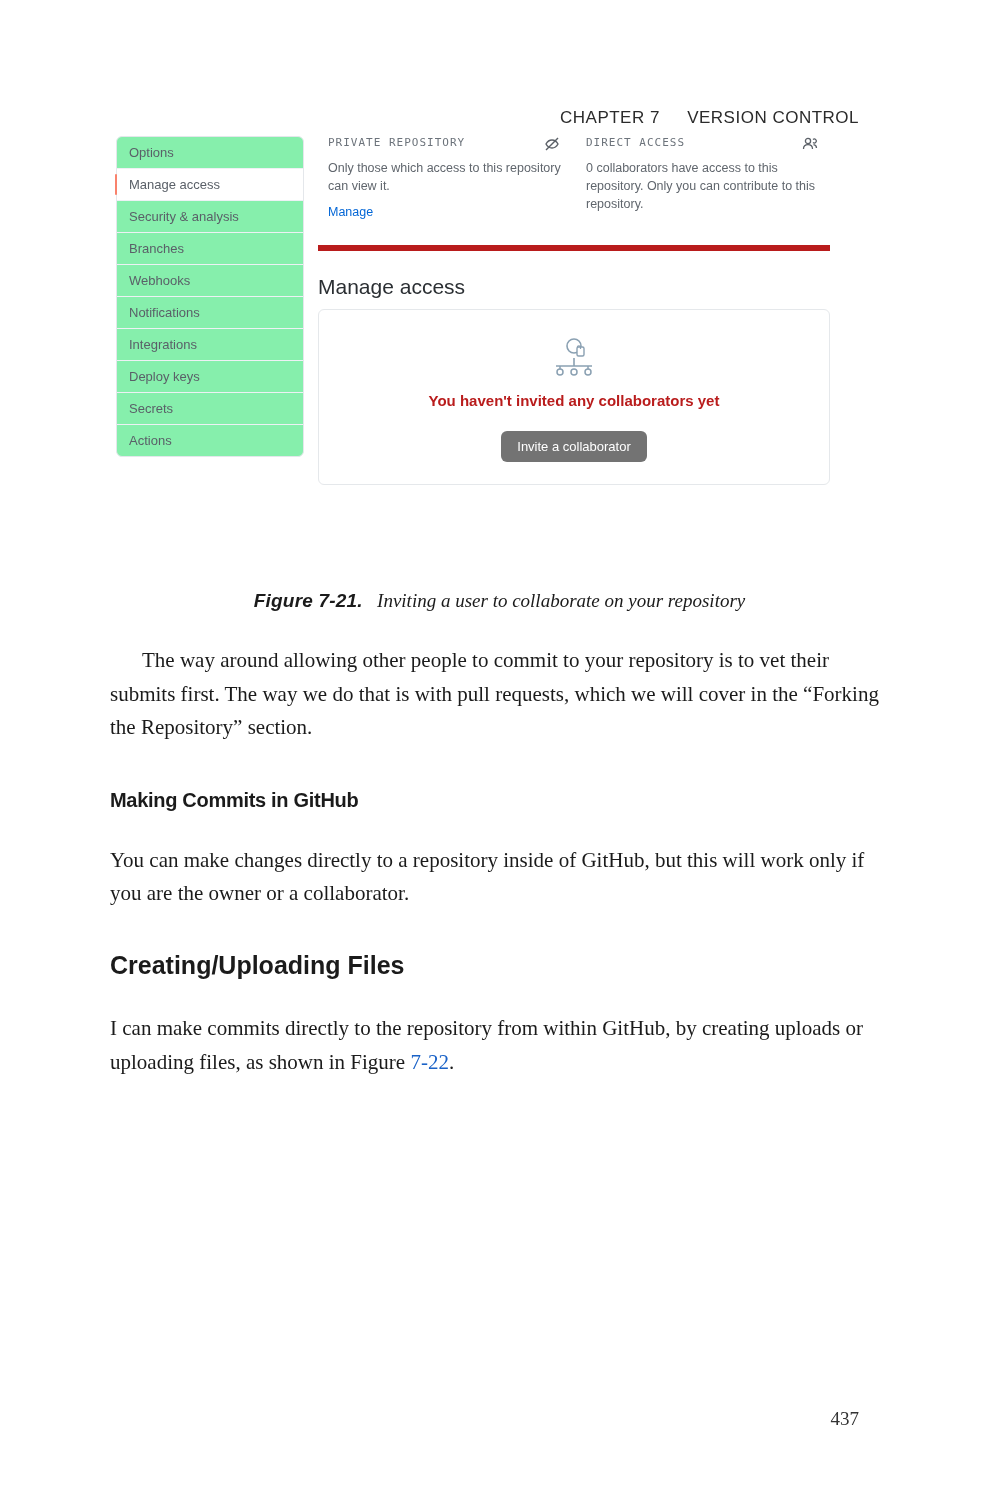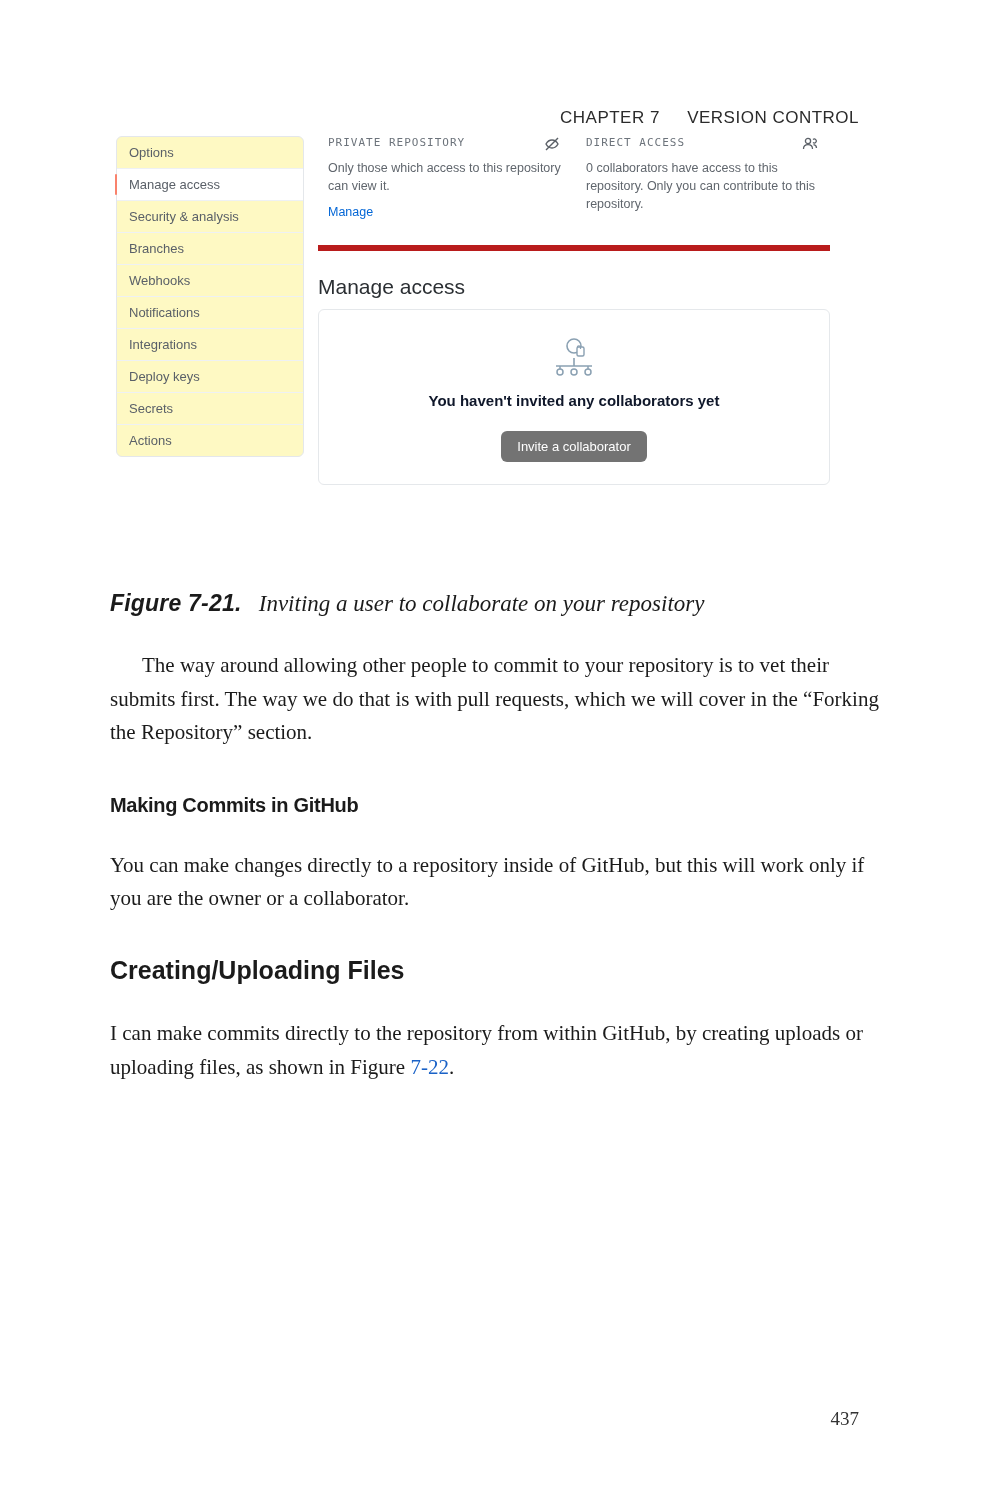--- a/index.html
+++ b/index.html
@@ -36,21 +36,21 @@
     font-family: -apple-system, "Segoe UI", Helvetica, Arial, sans-serif;
     color: #555;
   }
   .ss-sidebar {
     position: absolute;
     left: 6px;
     top: 0;
     width: 186px;
     border: 1px solid #e4e7eb;
     border-radius: 6px;
-    background: #fef9c3;
+    background: #86efac;
     font-size: 13px;
   }
   .ss-side-item {
     padding: 8px 12px;
     border-bottom: 1px solid #eef1f4;
     color: #5a6068;
     cursor: default;
   }
   .ss-side-item:last-child { border-bottom: none; }
   .ss-side-item.sel {
@@ -119,37 +119,38 @@
   .ss-panel {
     border: 1px solid #e5e8eb;
     border-radius: 6px;
     text-align: center;
     padding: 26px 10px 22px 10px;
   }
   .ss-panel .msg {
     font-family: -apple-system, "Segoe UI", Helvetica, Arial, sans-serif;
     font-weight: 700;
     font-size: 15px;
-    color: #0f172a;
+    color: #b91c1c;
     margin: 16px 0 22px 0;
   }
   .ss-btn {
     display: inline-block;
     background: #737373;
     color: #fff;
     font-family: -apple-system, "Segoe UI", Helvetica, Arial, sans-serif;
     font-size: 13px;
     padding: 8px 16px;
     border-radius: 6px;
   }
   .ss-peopleicon svg { display:block; margin: 0 auto; }
 
   .figcap {
     margin-top: 24px;
-    font-size: 23px;
+    font-size: 19px;
+    text-align: center;
   }
   .figcap .label {
     font-family: "Helvetica Neue", Arial, sans-serif;
     font-style: italic;
     font-weight: 700;
     letter-spacing: 0.2px;
   }
   .figcap .text {
     font-style: italic;
   }

